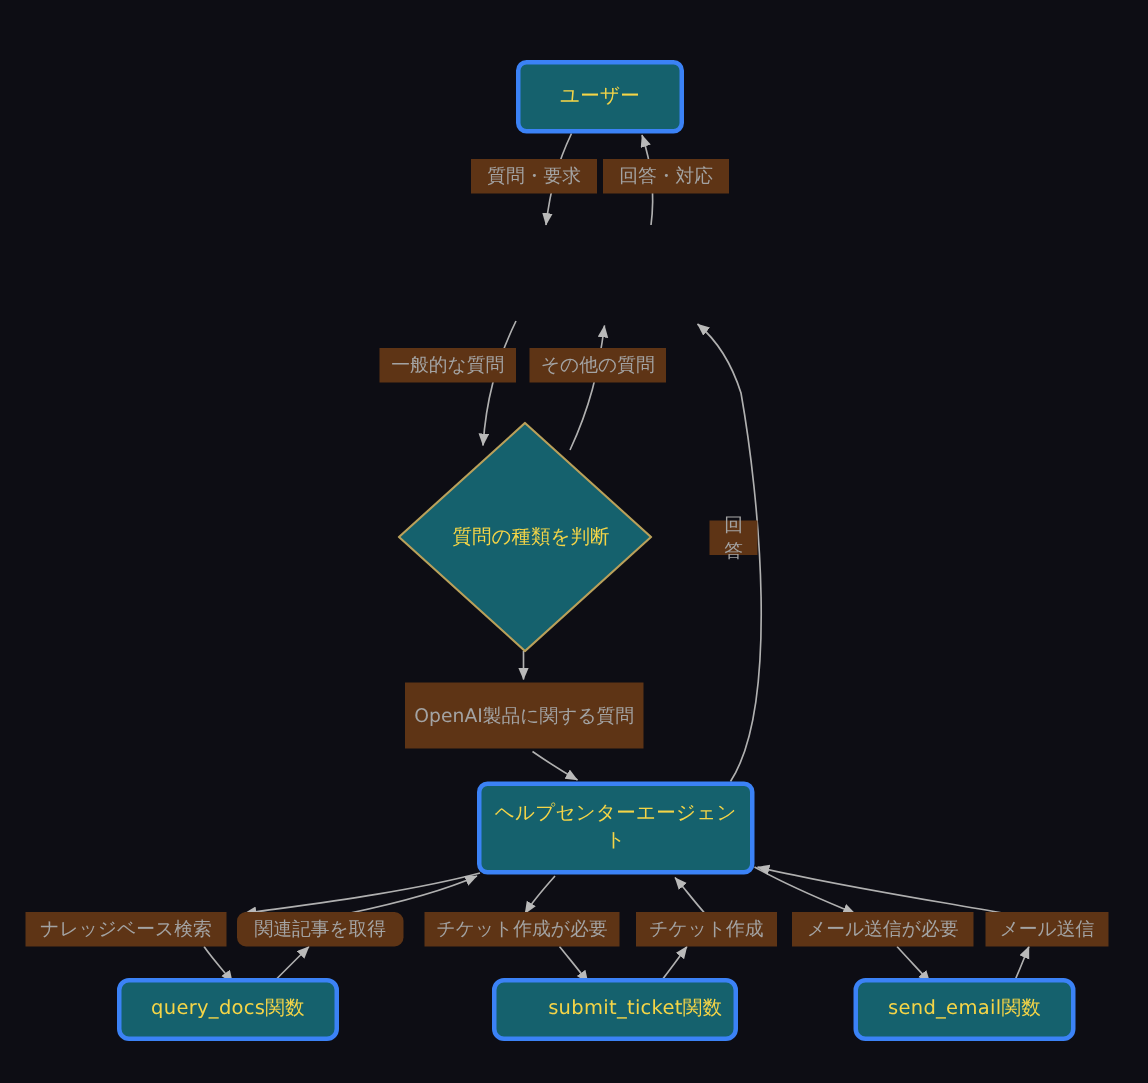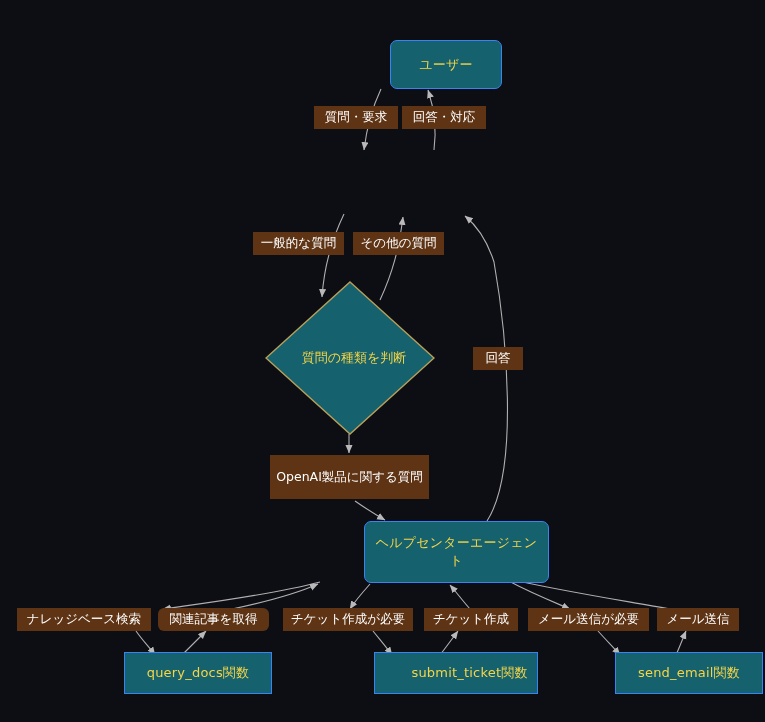--- a/index.html
+++ b/index.html
@@ -19,35 +19,34 @@
     position: absolute;
     left: 0;
     top: 0;
     width: 765px;
     height: 722px;
   }
   .node {
     position: absolute;
     box-sizing: border-box;
     background: #15616d;
-    border: 1px solid #3b82f6;
+    border: 3px solid #3b82f6;
     color: #f5d547;
     display: flex;
     align-items: center;
     justify-content: center;
     text-align: center;
     line-height: 1.35;
     font-size: 13px;
     letter-spacing: 0.2px;
     padding: 2px 6px;
     z-index: 3;
-    margin-left: 46px;
   }
   .node.rounded { border-radius: 7px; }
-  .node.square  { border-radius: 0; }
+  .node.square  { border-radius: 8px; }
   .diamond-wrap {
     position: absolute;
     z-index: 3;
   }
   .diamond-shape {
     position: absolute;
     left: 0; top: 0;
     width: 100%; height: 100%;
   }
   .diamond-label {
@@ -58,21 +57,21 @@
     align-items: center;
     justify-content: center;
     color: #f5d547;
     font-size: 13px;
     pointer-events: none;
   }
   .edge-label {
     position: absolute;
     box-sizing: border-box;
     background: #5e3415;
-    color: #ffffff;
+    color: #a3a3a3;
     font-size: 12.5px;
     line-height: 1.35;
     padding: 2px 5px;
     text-align: center;
     display: flex;
     align-items: center;
     justify-content: center;
     z-index: 5;
     white-space: pre-wrap;
   }
@@ -152,21 +151,21 @@
   </div>
 
   <div class="edge-label" style="left:314px; top:106px; width:84px; height:23px;">質問・要求</div>
 
   <div class="edge-label" style="left:402px; top:106px; width:84px; height:23px;">回答・対応</div>
 
   <div class="edge-label" style="left:253px; top:232px; width:91px; height:23px;">一般的な質問</div>
 
   <div class="edge-label" style="left:353px; top:232px; width:91px; height:23px;text-align:center;">その他の質問</div>
 
-  <div class="edge-label" style="left:473px; top:347px; width:50px; height:23px;font-family:Liberation Serif, serif;">回答</div>
+  <div class="edge-label" style="left:473px; top:347px; width:32px; height:23px;font-family:Liberation Serif, serif;">回答</div>
 
   <div class="edge-label" style="left:270px; top:455px; width:159px; height:44px;">OpenAI製品に関する質問</div>
 
   <div class="edge-label" style="left:17px; top:608px; width:134px; height:23px;">ナレッジベース検索</div>
 
   <div class="edge-label" style="left:158px; top:608px; width:111px; height:23px;border-radius:6px;">関連記事を取得</div>
 
   <div class="edge-label" style="left:283px; top:608px; width:130px; height:23px;">チケット作成が必要</div>
 
   <div class="edge-label" style="left:424px; top:608px; width:94px; height:23px;">チケット作成</div>

